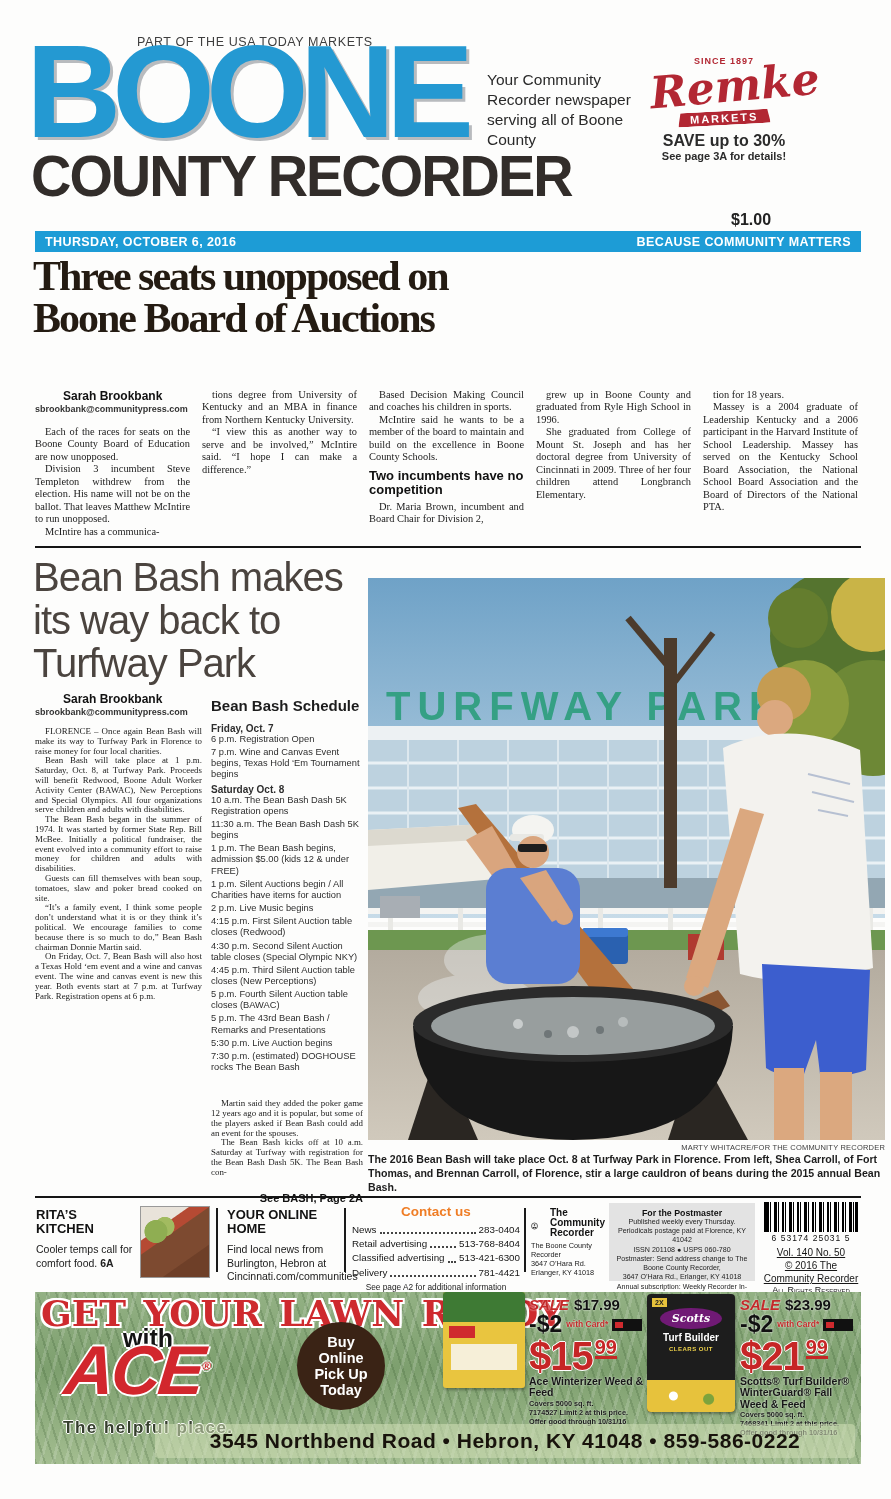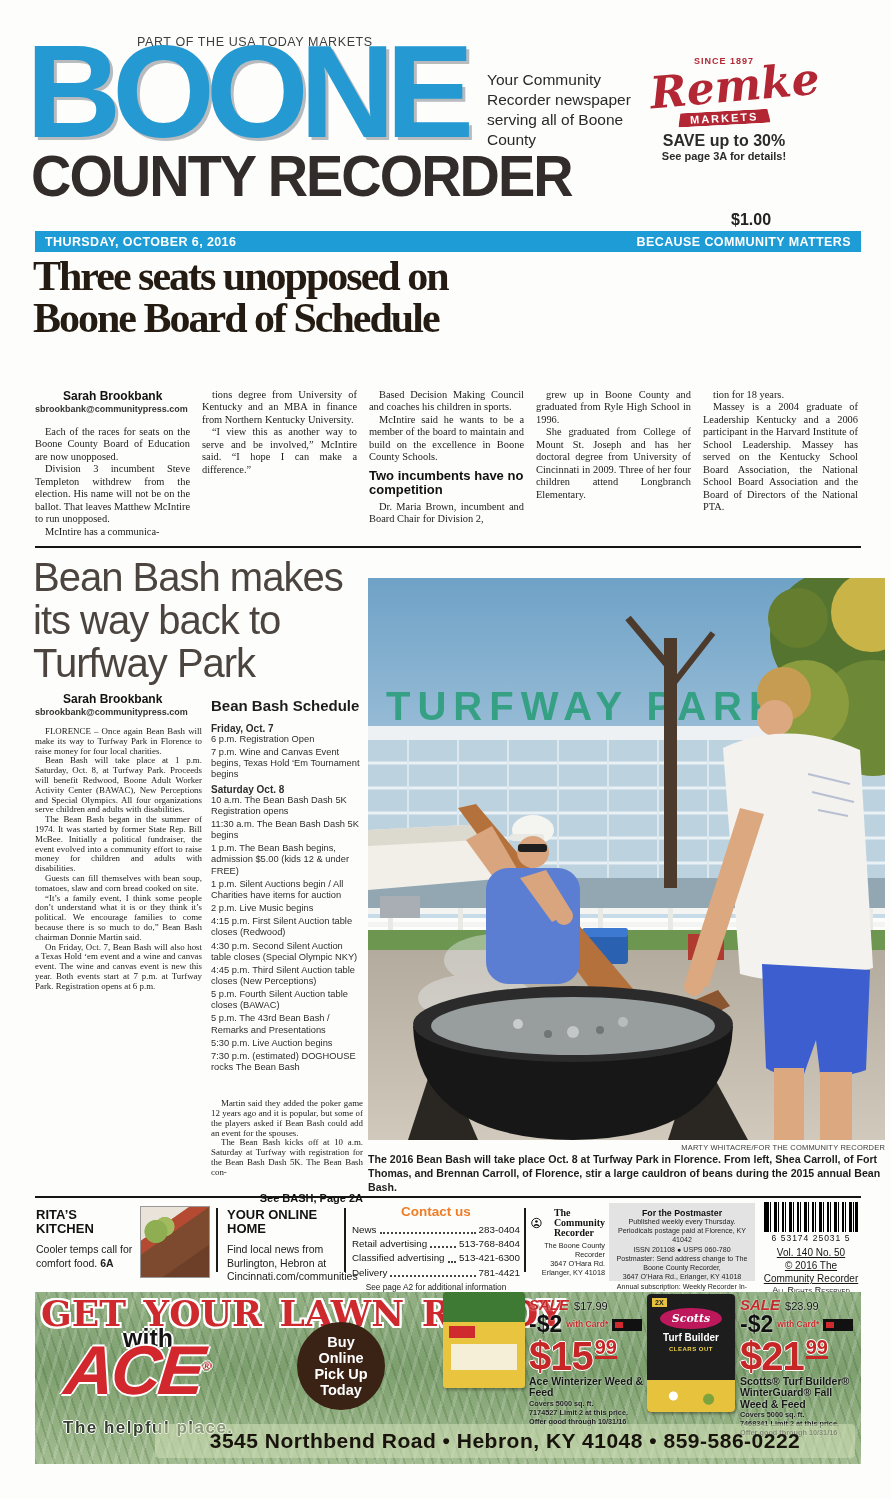--- a/index.html
+++ b/index.html
@@ -63,23 +63,23 @@
      background:
        radial-gradient(circle at 22% 35%, #8fae52 0 16%, transparent 17%),
        radial-gradient(circle at 35% 28%, #a2bb60 0 14%, transparent 15%),
        linear-gradient(145deg,#e9e3da 0 28%, #b54a33 29% 40%, #7d4a30 41% 72%, #6e3f28 73% 100%);}
   .contact{left:352px;top:1204px;width:168px;}
   .contact-title{font-size:13.5px;font-weight:800;color:#ef7d25;text-align:center;margin-bottom:4px;}
   .crow{display:flex;align-items:flex-end;font-size:9.8px;color:#161616;line-height:1.45;}
   .leader{flex:1;border-bottom:2px dotted #444;margin:0 3px 3px;}
   .contact-note{font-size:8.3px;color:#222;text-align:center;margin-top:2px;}
   .recbox{left:531px;top:1208px;width:74px;}
-  .reclogo{display:flex;gap:12px;align-items:center;font-family:Liberation Serif, serif;}
+  .reclogo{display:flex;gap:12px;align-items:flex-end;}
   .recname{font-size:10px;font-weight:800;line-height:.98;color:#121212;}
-  .recaddr{font-size:7.3px;line-height:1.2;text-align:right;color:#222;margin-top:5px;}
+  .recaddr{font-size:7.3px;line-height:1.2;text-align:left;color:#222;margin-top:5px;}
   .postbox{left:609px;top:1203px;width:146px;height:78px;background:#e3e3e3;box-sizing:border-box;
       padding:5px 6px;text-align:center;}
   .post-title{font-size:8.8px;font-weight:800;color:#111;}
   .post-lines div{font-size:7.1px;line-height:1.3;color:#242424;}
   .bcwrap{left:760px;top:1202px;width:102px;text-align:center;}
   .bars{height:30px;margin:0 4px;border-left:3px solid #000;border-right:3px solid #000;
       background:repeating-linear-gradient(90deg,#000 0 2px,#fff 2px 3px,#000 3px 4px,#fff 4px 7px,
       #000 7px 10px,#fff 10px 11px,#000 11px 12px,#fff 12px 15px);}
   .bcdigits{font-size:8.5px;letter-spacing:1px;color:#111;margin-top:1px;}
   .vol{font-size:10px;color:#161616;line-height:1.3;margin-top:3px;text-decoration:underline;}
@@ -104,31 +104,31 @@
   .circle{left:262px;top:30px;width:88px;height:88px;border-radius:50%;background:#3a2315;
       display:flex;flex-direction:column;justify-content:center;align-items:center;}
   .circle div{color:#fff;font-weight:800;font-size:14.5px;line-height:1.12;}
   .bag1{left:408px;top:0;width:82px;height:96px;border-radius:3px;background:#e9c53f;box-shadow:1px 2px 3px rgba(0,0,0,.3);}
   .bag1 .band{height:30px;background:#3e7a34;border-radius:3px 3px 0 0;}
   .bag1 .chip{width:26px;height:12px;background:#cf2a2e;margin:4px 6px;}
   .bag1 .label{height:26px;background:#f6efd8;margin:6px 8px 0;}
   .bag2{left:612px;top:2px;width:88px;height:118px;border-radius:4px;background:#1d1d1d;
       box-shadow:1px 2px 3px rgba(0,0,0,.35);text-align:center;}
   .bag2 .x2{position:absolute;left:5px;top:4px;background:#e7c23c;color:#1d1d1d;font-size:7px;font-weight:800;padding:1px 3px;}
-  .scotts-oval{display:inline-block;margin-top:14px;background:#be185d;color:#fff;border-radius:50%;
+  .scotts-oval{display:inline-block;margin-top:14px;background:#701a75;color:#fff;border-radius:50%;
       padding:4px 12px;font-family:"DejaVu Serif",serif;font-style:italic;font-size:11px;font-weight:700;text-align:center;}
   .turfb{color:#fff;font-weight:800;font-size:10px;margin-top:3px;}
   .clears{color:#f0d34a;font-weight:800;font-size:6px;margin-top:3px;letter-spacing:.5px;}
   .bag2 .yellow{position:absolute;bottom:0;left:0;right:0;height:32px;background:#e7c23c;border-radius:0 0 4px 4px;
       background-image:radial-gradient(circle at 30% 50%, #fff 0 4px, transparent 5px),radial-gradient(circle at 70% 60%, #7da33c 0 5px, transparent 6px);}
   .pricing{width:118px;}
   .p1{left:494px;top:4px;} .p2{left:705px;top:4px;}
   .sale-row{display:flex;align-items:baseline;gap:5px;}
   .sale-word{font-style:italic;font-weight:800;font-size:15px;color:#c32a2a;text-shadow:0 0 2px #fff;}
-  .sale-price{font-weight:400;font-size:11px;color:#111;text-shadow:0 0 2px #fff;text-align:right;}
+  .sale-price{font-weight:700;font-size:15px;color:#111;text-shadow:0 0 2px #fff;text-align:right;}
   .disc-row{display:flex;align-items:center;gap:4px;margin-top:-2px;}
   .disc{font-weight:800;font-size:23px;color:#111;text-shadow:0 0 2px #fff;}
   .withcard{font-weight:800;font-size:8.5px;color:#c32a2a;line-height:1;text-shadow:0 0 2px #fff;}
   .rewards{width:30px;height:12px;background:#111;position:relative;}
   .rewards:after{content:"";position:absolute;left:3px;top:3px;width:8px;height:6px;background:#cf2a2e;}
   .bigprice{display:flex;align-items:flex-start;color:#c62626;font-weight:800;line-height:.85;margin-top:1px;
       text-shadow:-1px 0 #fff,1px 0 #fff,0 1px #fff,0 -1px #fff;}
   .bp-d{font-size:40px;letter-spacing:-1px;}
   .bp-c{font-size:20px;border-bottom:3px solid #c62626;margin-left:2px;}
   .prod-name{font-weight:800;font-size:10.5px;color:#161616;line-height:1.08;margin-top:3px;text-shadow:0 0 2px rgba(255,255,255,.8);}
@@ -155,21 +155,21 @@
 
 <div class="abs price">$1.00</div>
 
 <div class="abs bluebar">
   <span>THURSDAY, OCTOBER 6, 2016</span>
   <span>BECAUSE COMMUNITY MATTERS</span>
 </div>
 
 <div class="abs headline1">
     <div>Three seats unopposed on</div>
-    <div>Boone Board of Schedule</div>
+    <div>Boone Board of Auctions</div>
   </div>
 
 <div class="abs cols">
   <div class="col">
     <div class="byline-blk">
       <div class="byline-name">Sarah Brookbank</div>
       <div class="byline-mail">sbrookbank@communitypress.com</div>
     </div>
     <div>
         <p class="art">Each of the races for seats on the Boone County Board of Education are now unopposed.</p>
@@ -217,21 +217,21 @@
 
 <div class="abs bean-byline">
   <div class="byline-name">Sarah Brookbank</div>
   <div class="byline-mail">sbrookbank@communitypress.com</div>
 </div>
 
 <div class="abs bean-col">
     <p class="art">FLORENCE – Once again Bean Bash will make its way to Turfway Park in Florence to raise money for four local charities.</p>
     <p class="art">Bean Bash will take place at 1 p.m. Saturday, Oct. 8, at Turfway Park. Proceeds will benefit Redwood, Boone Adult Worker Activity Center (BAWAC), New Perceptions and Special Olympics. All four organizations serve children and adults with disabilities.</p>
     <p class="art">The Bean Bash began in the summer of 1974. It was started by former State Rep. Bill McBee. Initially a political fundraiser, the event evolved into a community effort to raise money for children and adults with disabilities.</p>
-    <p class="art">Guests can fill themselves with bean soup, tomatoes, slaw and corn bread cooked on site.</p>
+    <p class="art">Guests can fill themselves with bean soup, tomatoes, slaw and poker bread cooked on site.</p>
     <p class="art">“It’s a family event, I think some people don’t understand what it is or they think it’s political. We encourage families to come because there is so much to do,” Bean Bash chairman Donnie Martin said.</p>
     <p class="art">On Friday, Oct. 7, Bean Bash will also host a Texas Hold ‘em event and a wine and canvas event. The wine and canvas event is new this year. Both events start at 7 p.m. at Turfway Park. Registration opens at 6 p.m.</p>
   </div>
 
 <div class="abs sched">
   <div class="sched-title">Bean Bash Schedule</div>
   <div class="sched-h">Friday, Oct. 7</div>
   <div class="sched-items">
       <div>6 p.m. Registration Open</div>
       <div>7 p.m. Wine and Canvas Event begins, Texas Hold ‘Em Tournament begins</div>

